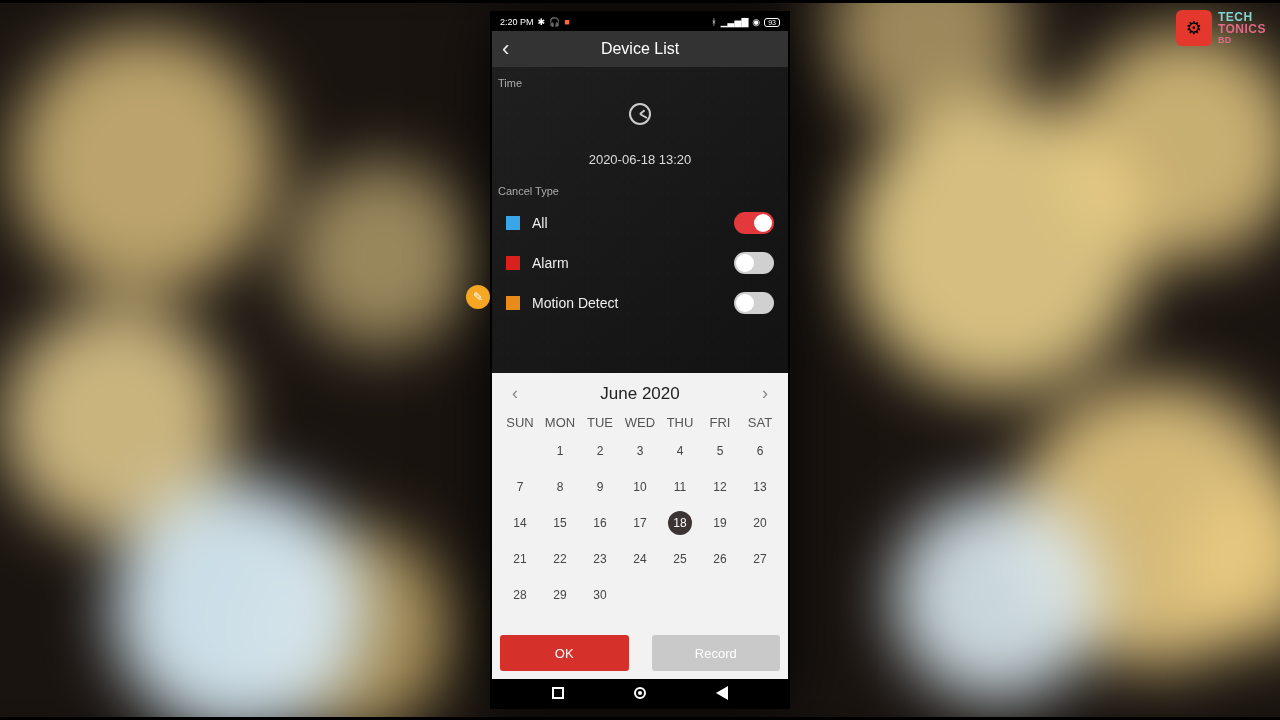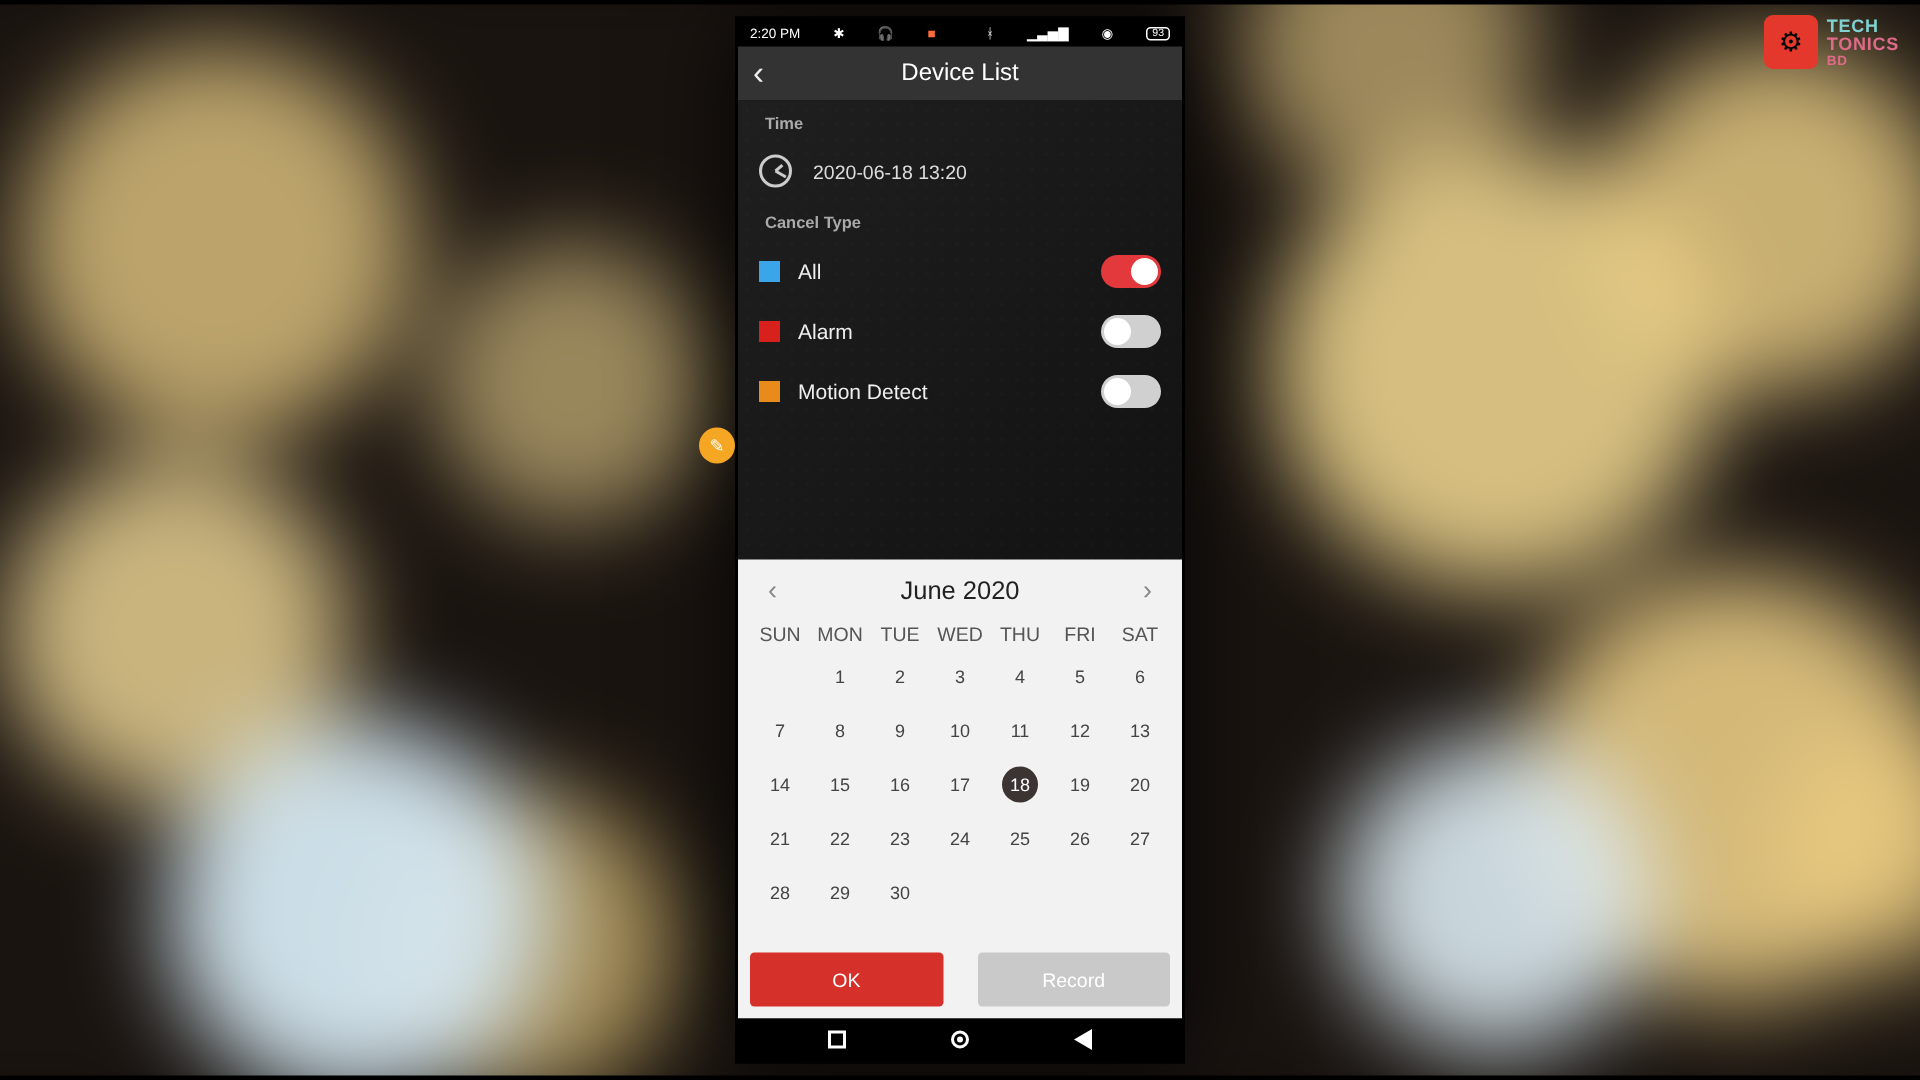--- a/index.html
+++ b/index.html
@@ -40,46 +40,47 @@
   .status-bar {
     height: 18px;
     background: #000;
     color: #fff;
     display: flex;
     align-items: center;
     justify-content: space-between;
     padding: 0 8px;
     font-size: 9px;
   }
-  .status-left, .status-right { display: flex; align-items: center; gap: 22px; justify-content: flex-end; }
+  .status-left, .status-right { display: flex; align-items: center; gap: 4px; justify-content: flex-end; }
   .app-header {
     height: 36px;
     background: #333;
     display: flex;
     align-items: center;
     padding: 0 10px;
     position: relative;
   }
   .back-arrow { color: #eee; font-size: 22px; line-height: 1; cursor: pointer; }
   .header-title { color: #fff; font-size: 16px; position: absolute; left: 50%; transform: translateX(-50%); text-align: right; }
   .app-body {
     flex: 1;
     background:
       radial-gradient(circle at 6px 6px, rgba(255,255,255,.012) 1.4px, transparent 1.6px) 0 0/10px 10px,
       linear-gradient(135deg, #1f1f1f 0%, #141414 55%, #0f0f0f 100%);
     color: #ccc;
     overflow: hidden;
     position: relative;
   }
-  .section-label { font-size: 11px; color: #aaa; padding: 10px 18px 6px; font-weight: bold; }
+  .section-label { font-size: 11px; color: #aaa; padding: 10px 6px 6px; }
   .time-row {
-    display: flex; align-items: center; gap: 14px;
+    display: flex; align-items: center; gap: 27px;
     padding: 8px 14px;
     color: #ddd;
     font-size: 13px;
+    flex-direction: column;
   }
   .clock-ico {
     width: 22px; height: 22px; border: 2px solid #ccc; border-radius: 50%;
     position: relative; flex-shrink: 0;
   }
   .clock-ico::before, .clock-ico::after {
     content: ""; position: absolute; background: #ccc; left: 50%; top: 50%;
     transform-origin: left center;
   }
   .clock-ico::before { width: 6px; height: 2px; transform: translate(0,-50%) rotate(-40deg); }

